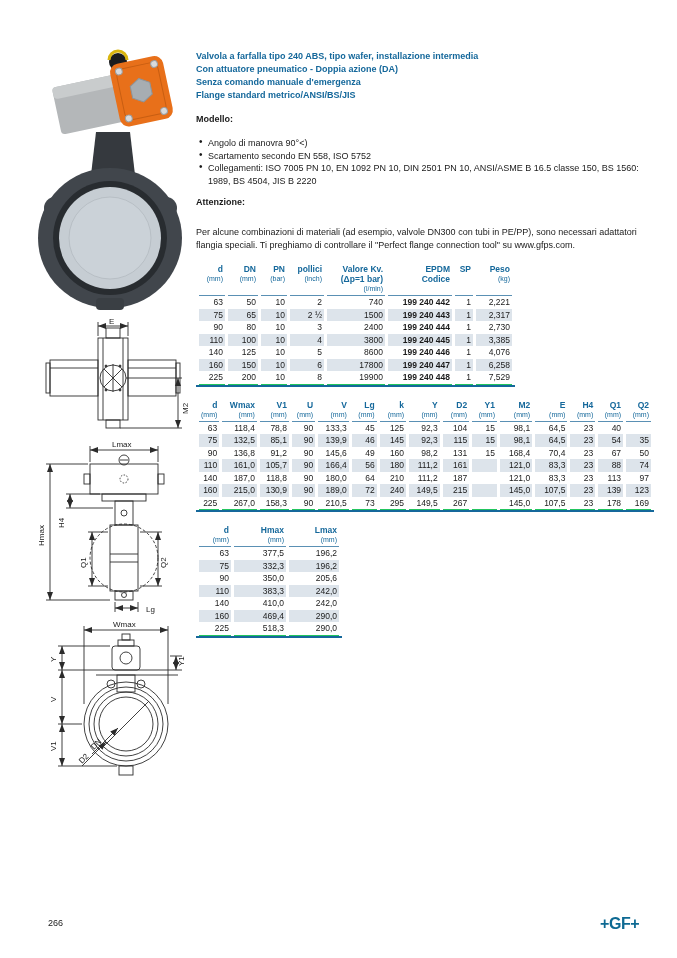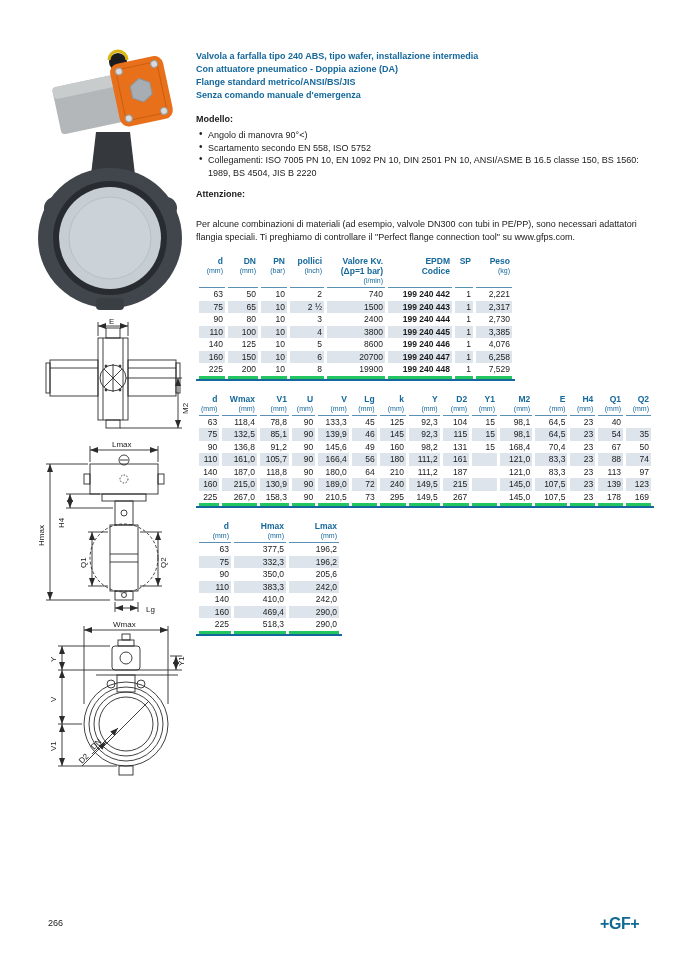--- a/index.html
+++ b/index.html
@@ -10,34 +10,34 @@
   .photo{left:30px;top:40px;width:162px;height:272px;}
   .draw-top{left:36px;top:316px;width:154px;height:118px;}
   .draw-side{left:30px;top:436px;width:172px;height:180px;}
   .draw-front{left:30px;top:614px;width:172px;height:172px;}
   svg text{font-family:"Liberation Sans",sans-serif;font-size:8px;fill:#1a1a1a;}
   
   .content{position:absolute;left:196px;top:50px;width:458px;}
   .title-block{margin:0 0 11px 0;}
   .title-line{color:#15689b;font-weight:bold;font-size:9px;line-height:13px;}
   .heading{font-weight:bold;font-size:9px;line-height:12px;margin-top:9px;}
-  .bullets{margin:4px 0 0 0;padding:0 0 0 12px;list-style:none;}
+  .bullets{margin:12px 0 0 0;padding:0 0 0 12px;list-style:none;}
   .bullets li{position:relative;font-size:9px;line-height:12.5px;}
   .bullets li::before{content:"\2022";position:absolute;left:-9px;top:-1px;font-size:10px;}
   .para{font-size:9px;line-height:12.5px;margin-top:18px;width:454px;}
   
   table{border-collapse:separate;border-spacing:3px 0;font-size:8.5px;margin-top:13px;
         border-bottom:2px solid #15689b;table-layout:fixed;}
   th{color:#15689b;text-align:right;vertical-align:top;padding:0 2px 2px 2px;
      border-bottom:1px solid #5a90b4;font-weight:bold;}
   .hl{line-height:10px;white-space:nowrap;}
   .hu{font-weight:normal;font-size:7px;line-height:9px;white-space:nowrap;}
   td{text-align:right;padding:1px 2px;line-height:10.5px;white-space:nowrap;overflow:hidden;}
   tbody tr:nth-child(even) td{background:#dde4eb;}
-  tbody tr:last-child td{border-bottom:3px solid #22c55e;margin-top:36px;}
+  tbody tr:last-child td{border-bottom:1px solid #22c55e;margin-top:36px;}
   td.b{font-weight:bold;}
   
   .page-number{position:absolute;left:48px;top:918px;font-size:9px;}
   .gf-logo{position:absolute;right:38px;top:915px;font-size:16px;font-weight:bold;
            color:#0e6a93;letter-spacing:-0.5px;}
 </style>
 </head>
 <body>
 
 <div class="page">
@@ -230,22 +230,22 @@
       <text x="64" y="136" stroke="none" fill="#1a1a1a" transform="rotate(-45 64 136)">DN</text>
       <text x="52" y="150" stroke="none" fill="#1a1a1a" transform="rotate(-45 52 150)">D2</text>
     </svg>
   </div>
 
   <div class="content">
 
     <div class="title-block">
         <div class="title-line">Valvola a farfalla tipo 240 ABS, tipo wafer, installazione intermedia</div>
         <div class="title-line">Con attuatore pneumatico - Doppia azione (DA)</div>
+        <div class="title-line">Senza comando manuale d'emergenza</div>
         <div class="title-line">Flange standard metrico/ANSI/BS/JIS</div>
-        <div class="title-line">Senza comando manuale d'emergenza</div>
       </div>
 
     <div class="heading">Modello:</div>
     <ul class="bullets">
         <li>Angolo di manovra 90°&lt;)</li>
         <li>Scartamento secondo EN 558, ISO 5752</li>
         <li>Collegamenti: ISO 7005 PN 10, EN 1092 PN 10, DIN 2501 PN 10, ANSI/ASME B 16.5 classe 150, BS 1560: 1989, BS 4504, JIS B 2220</li>
       </ul>
 
     <div class="heading">Attenzione:</div>
@@ -347,21 +347,21 @@
             <td>8600</td>
             <td class="b">199 240 446</td>
             <td>1</td>
             <td>4,076</td>
           </tr>
           <tr>
             <td>160</td>
             <td>150</td>
             <td>10</td>
             <td>6</td>
-            <td>20700</td>
+            <td>17800</td>
             <td class="b">199 240 447</td>
             <td>1</td>
             <td>6,258</td>
           </tr>
           <tr>
             <td>225</td>
             <td>200</td>
             <td>10</td>
             <td>8</td>
             <td>19900</td>

